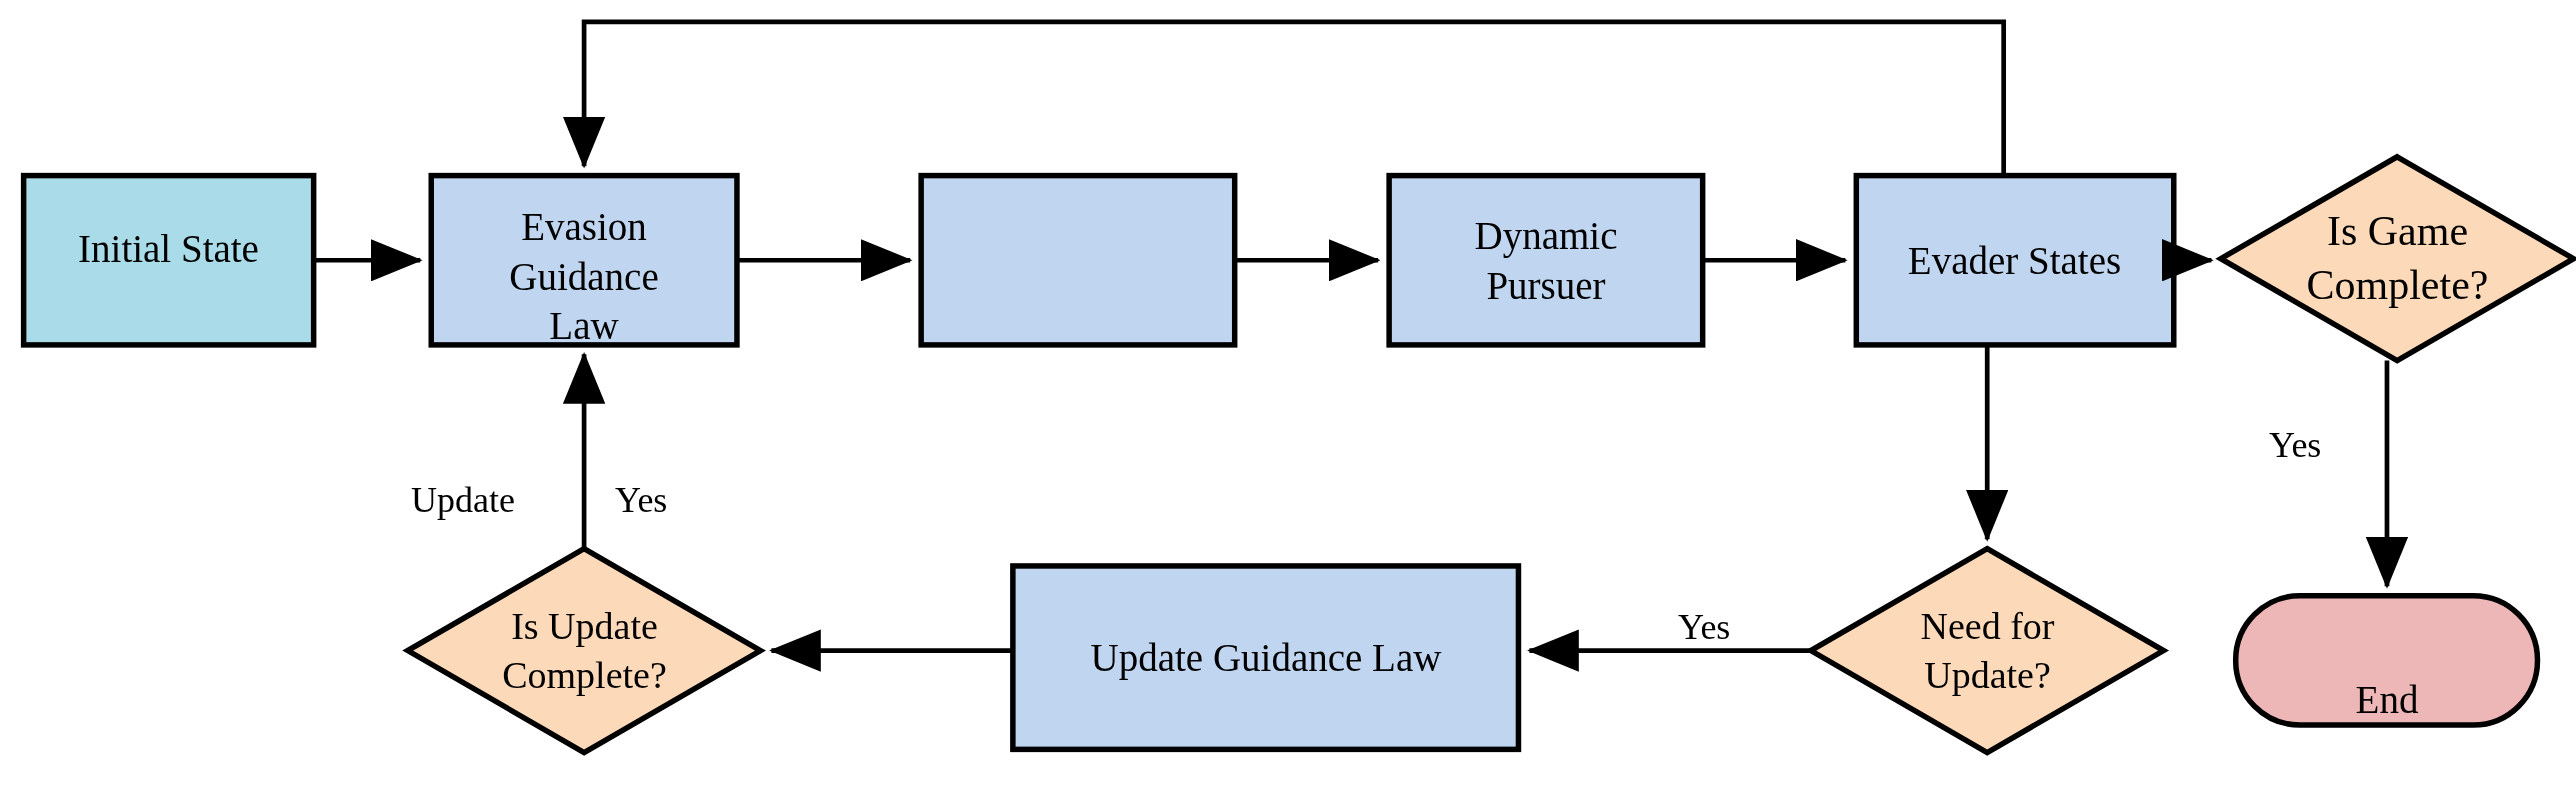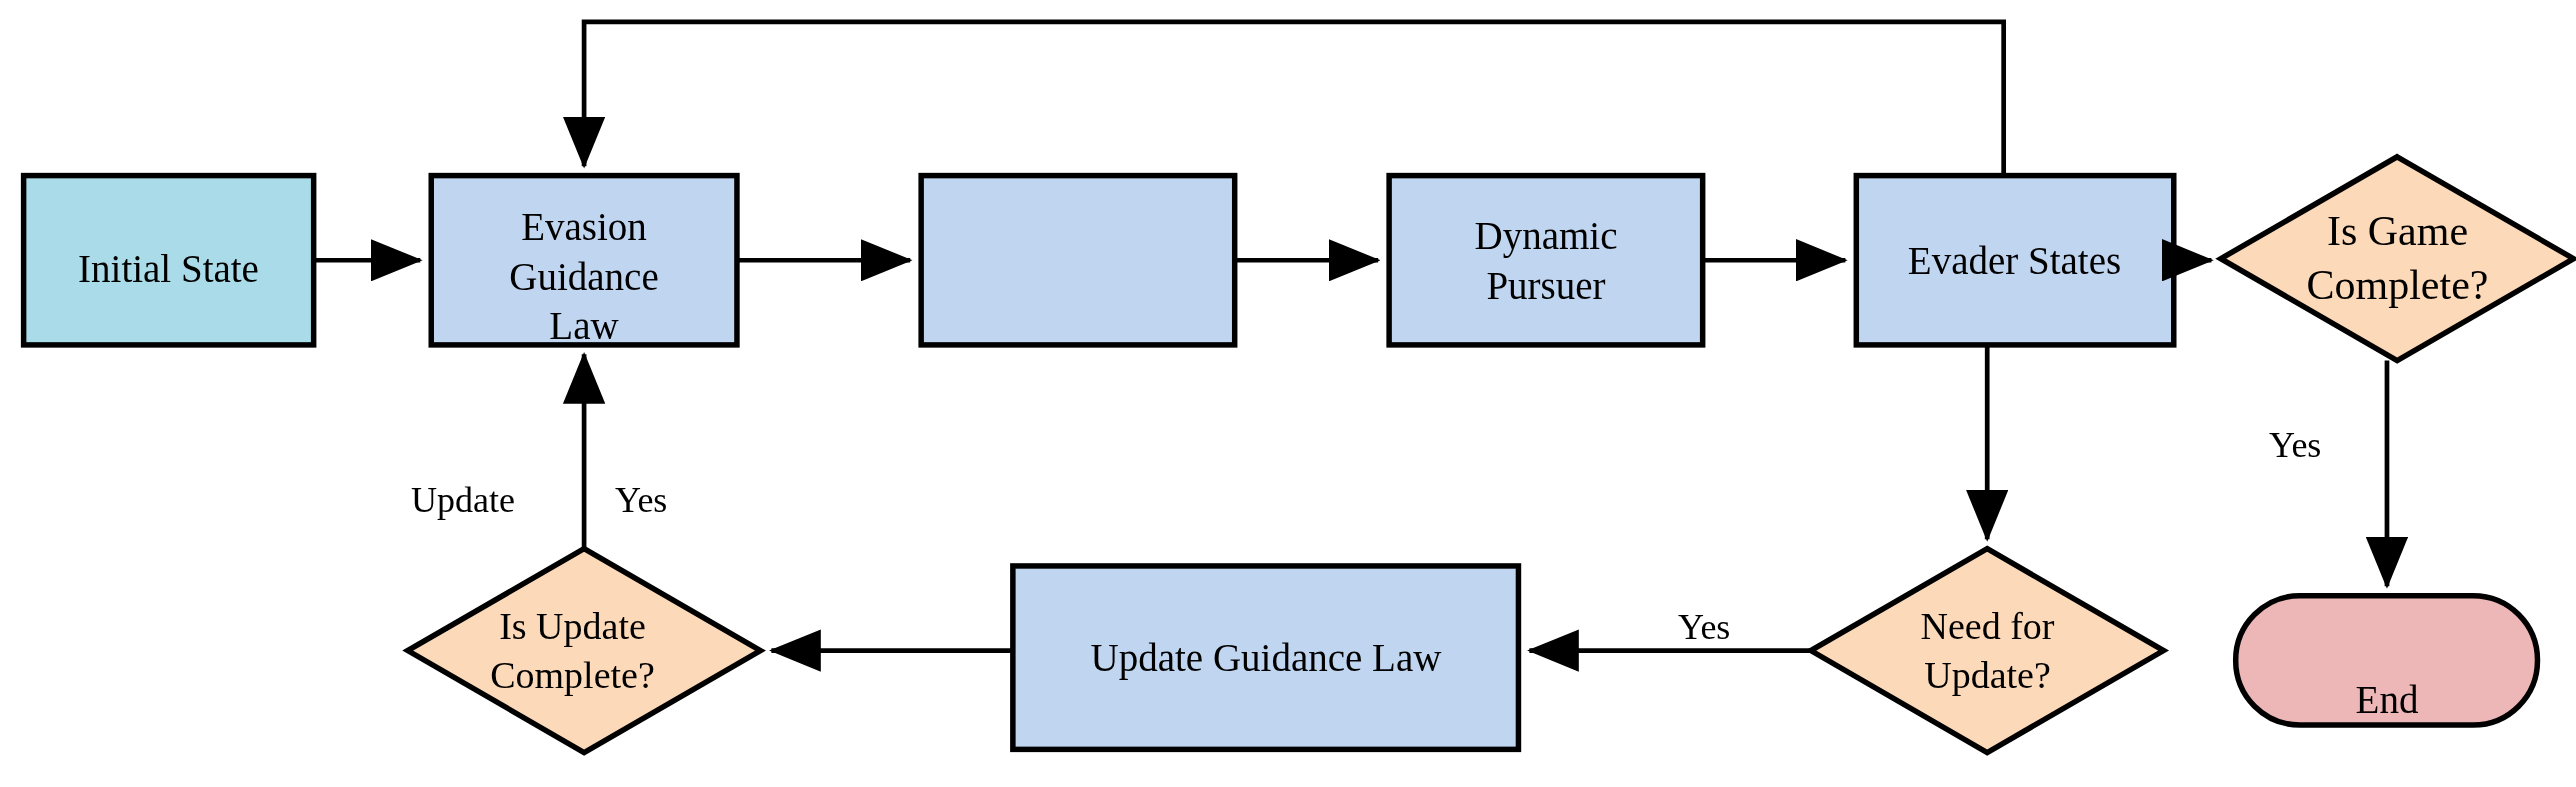--- a/index.html
+++ b/index.html
@@ -102,21 +102,21 @@
 
     <line x1="2535" y1="440" x2="2535" y2="688" stroke="#000000" stroke-width="6" marker-end="url(#arrowhead)"></line>
 
     <line x1="2310" y1="830" x2="1951" y2="830" stroke="#000000" stroke-width="6" marker-end="url(#arrowhead)"></line>
 
     <line x1="1292" y1="830" x2="984" y2="830" stroke="#000000" stroke-width="6" marker-end="url(#arrowhead)"></line>
 
     <line x1="745" y1="700" x2="745" y2="452" stroke="#000000" stroke-width="6" marker-end="url(#arrowhead)"></line>
   </svg>
 
-  <div class="node-label n-initial" style="left:23.5px; top:184px; width:290px; height:169px;">
+  <div class="node-label n-initial" style="left:23.5px; top:164px; width:290px; height:169px;">
     <span>Initial State</span>
   </div>
 
   <div class="node-label n-evasion" style="left:431px; top:192px; width:306px; height:169px;">
     <span>Evasion</span>
     <span>Guidance</span>
     <span>Law</span>
   </div>
 
 
@@ -140,21 +140,21 @@
 
   <div class="node-label n-updlaw" style="left:1013px; top:566px; width:506px; height:183px;">
     <span>Update Guidance Law</span>
   </div>
 
   <div class="node-label n-needupd" style="left:1811px; top:549px; width:353px; height:204px;">
     <span>Need for</span>
     <span>Update?</span>
   </div>
 
-  <div class="node-label n-isupd" style="left:396px; top:549px; width:353px; height:204px;">
+  <div class="node-label n-isupd" style="left:408px; top:549px; width:353px; height:204px;">
     <span>Is Update</span>
     <span>Complete?</span>
   </div>
 
   <div class="edge-label" style="left:2269px; top:415px;">Yes</div>
 
   <div class="edge-label" style="left:1678px; top:597px;">Yes</div>
 
   <div class="edge-label" style="left:411px; top:470px;">Update</div>
 

